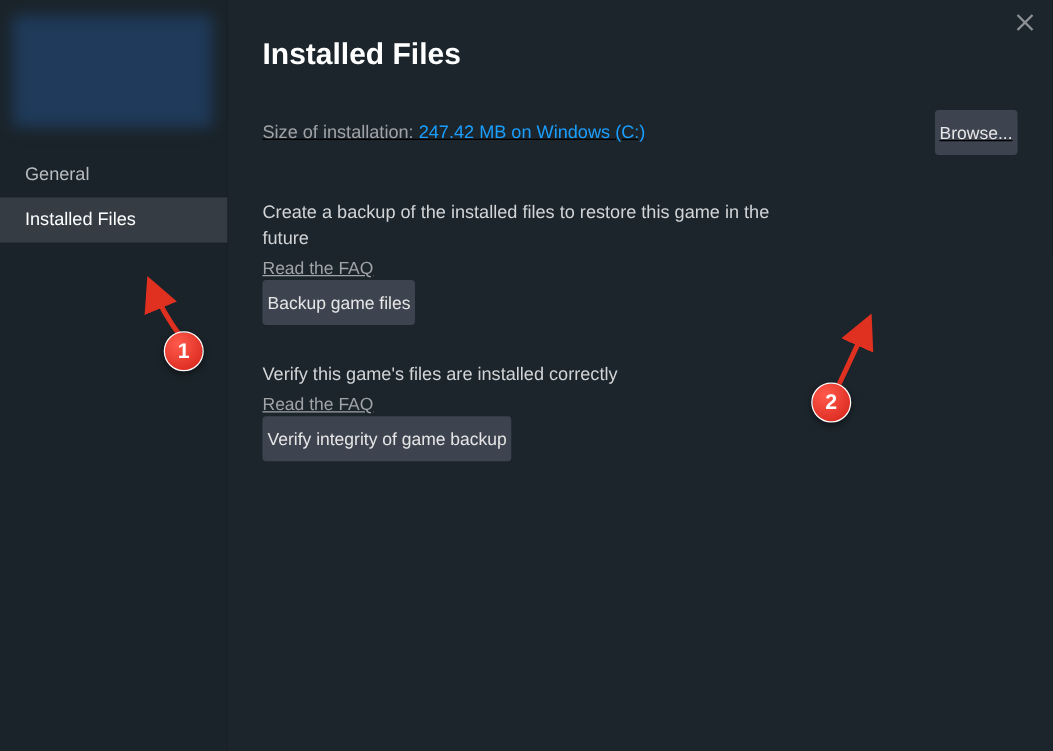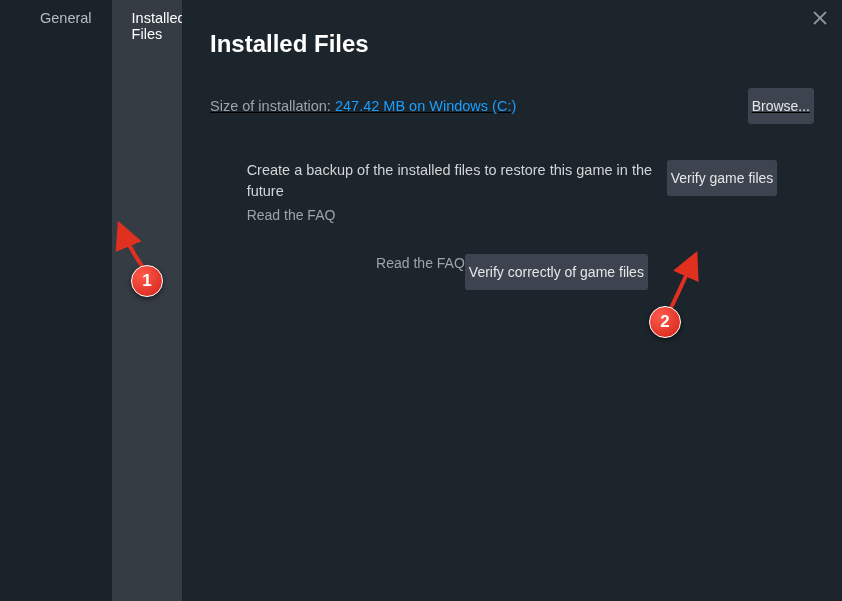--- a/index.html
+++ b/index.html
@@ -17,22 +17,22 @@
     }
     .container {
       display: flex;
       width: 100%;
       height: 100%;
     }
     .sidebar {
       width: 182px;
       background: #1a2329;
       display: flex;
-      flex-direction: row;
-      padding-top: 0;
+      flex-direction: column;
+      padding-top: 12px;
     }
     .sidebar-header {
       width: 160px;
       height: 90px;
       margin: 0 10px 20px 10px;
       background: #1f3a5a;
       border-radius: 3px;
       filter: blur(6px);
     }
     .sidebar-item {
@@ -90,33 +90,35 @@
       padding: 10px 4px;
       border-radius: 3px;
       font-size: 14px;
       cursor: pointer;
     }
     .section-row {
       display: flex;
       justify-content: center;
       align-items: flex-start;
       margin-bottom: 30px;
+      flex-direction: column;
     }
     .section-text {
       max-width: 420px;
     }
     .section-title {
       color: #d2d4d6;
       font-size: 14.5px;
       line-height: 1.45;
       margin-bottom: 4px;
     }
     .section-link {
       color: #a0a3a7;
       font-size: 14px;
+      text-decoration: underline;
       cursor: pointer;
     }
     .annotation-arrow {
       position: absolute;
       pointer-events: none;
     }
     .annotation-badge {
       position: absolute;
       width: 32px;
       height: 32px;
@@ -158,28 +160,29 @@
         <span class="size-label">Size of installation: </span><span class="size-value">247.42 MB on Windows (C:)</span>
       </div>
       <button class="btn">Browse...</button>
     </div>
 
     <div class="section-row">
       <div class="section-text">
         <div class="section-title">Create a backup of the installed files to restore this game in the future</div>
         <span class="section-link">Read the FAQ</span>
       </div>
-      <button class="btn">Verify game files</button>
+      <button class="btn">Backup game files</button>
     </div>
 
     <div class="section-row">
       <div class="section-text">
+        <div class="section-title">Verify this game's files are installed correctly</div>
         <span class="section-link">Read the FAQ</span>
       </div>
-      <button class="btn">Verify correctly of game files</button>
+      <button class="btn">Verify integrity of game backup</button>
     </div>
   </div>
 </div>
 
 <svg class="annotation-arrow" style="left:110px; top:220px; width:50px; height:55px;" viewBox="0 0 50 55">
   <defs>
     <marker id="ah1" viewBox="0 0 10 10" refX="8" refY="5" markerWidth="7" markerHeight="7" orient="auto-start-reverse">
       <path d="M 0 0 L 10 5 L 0 10 z" fill="#e03020"></path>
     </marker>
   </defs>

